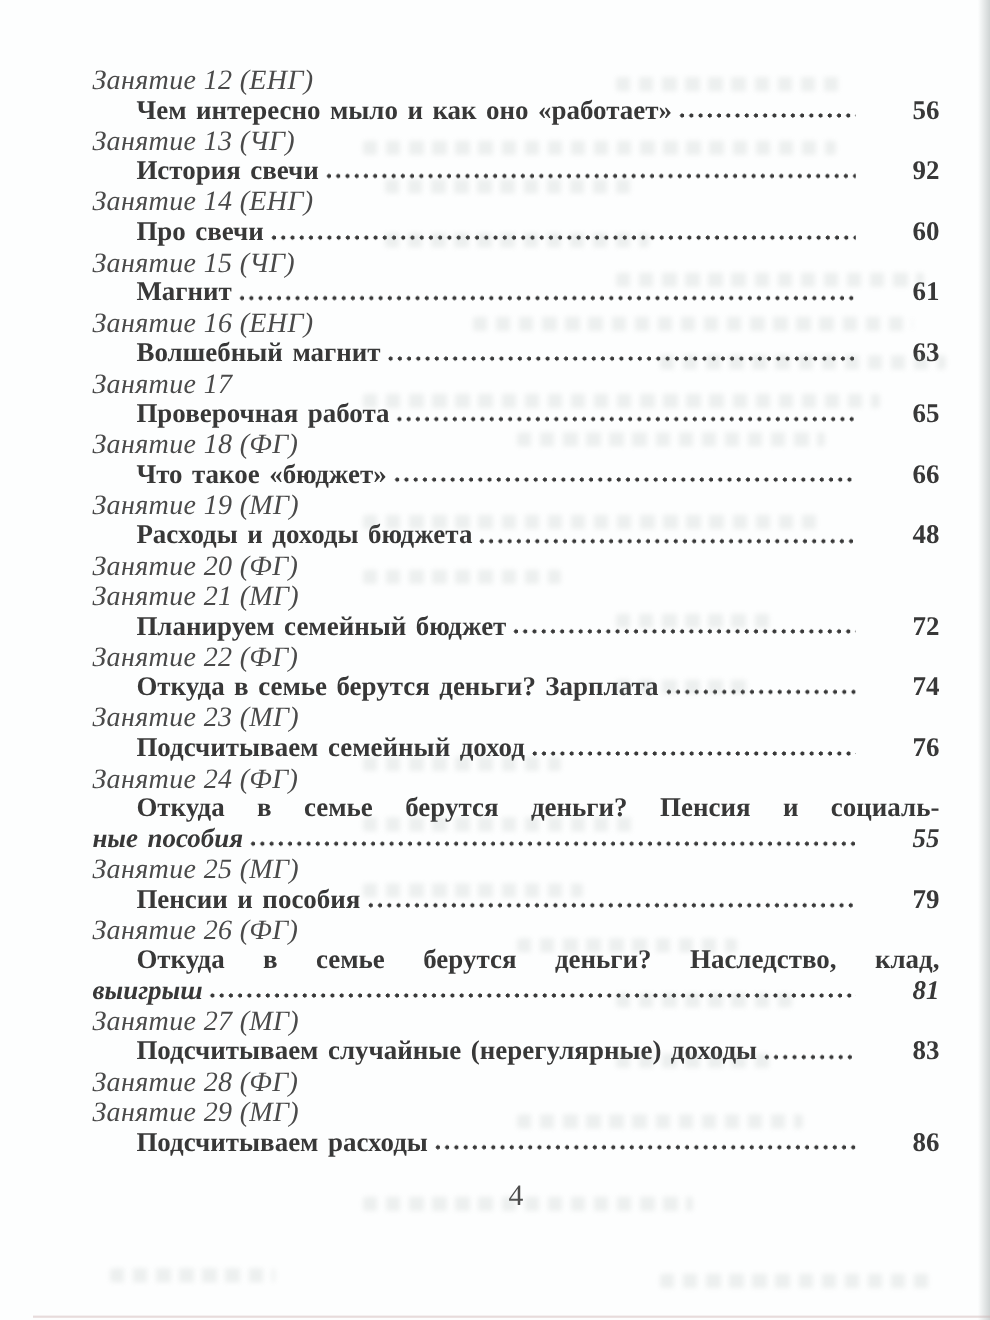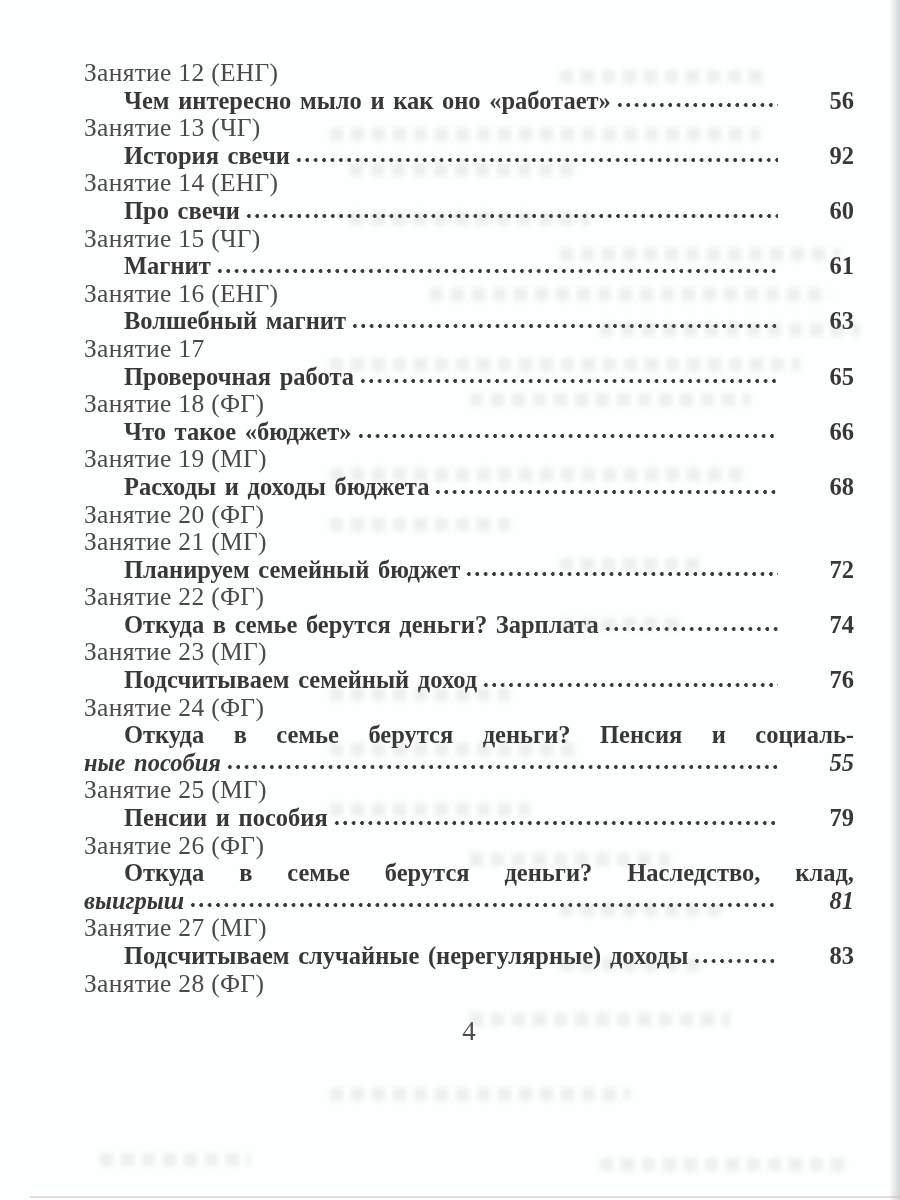--- a/index.html
+++ b/index.html
@@ -15,21 +15,21 @@
     background:rgba(205,178,178,.45);}
   .smudge{
     position:absolute;height:13px;pointer-events:none;
     background:repeating-linear-gradient(90deg,rgba(138,152,148,.5) 0 13px,rgba(138,152,148,0) 13px 21px);
     filter:blur(2.5px);opacity:.28;border-radius:3px;
   }
   
   .toc{list-style:none;margin:0;padding:59px 46px 0 84px;}
   .toc-entry{margin:0;padding:0;}
   .session{
-    font-size:25.5px;line-height:27.6px;
+    font-style:italic;font-size:25.5px;line-height:27.6px;
     color:var(--session-ink,#4a4a4a);letter-spacing:.3px;white-space:nowrap;
   }
   .trow{display:flex;align-items:center;line-height:27.6px;padding-left:40px;}
   .trow.cont{padding-left:0;font-style:italic;}
   .trow .title{
     font-weight:bold;font-size:24.5px;color:var(--ink,#383838);
     word-spacing:2.5px;white-space:nowrap;
   }
   .trow.spread .title{flex:1;white-space:normal;text-align:justify;text-align-last:justify;}
   .leader{
@@ -129,21 +129,21 @@
           <span class="title">Что такое «бюджет»</span>
           <span class="leader"></span>
           <span class="pg">66</span>
         </div>
       </li>
       <li class="toc-entry">
         <div class="session">Занятие 19 (МГ)</div>
         <div class="trow">
           <span class="title">Расходы и доходы бюджета</span>
           <span class="leader"></span>
-          <span class="pg">68</span>
+          <span class="pg">48</span>
         </div>
       </li>
       <li class="toc-entry">
         <div class="session">Занятие 20 (ФГ)</div>
       </li>
       <li class="toc-entry">
         <div class="session">Занятие 21 (МГ)</div>
         <div class="trow">
           <span class="title">Планируем семейный бюджет</span>
           <span class="leader"></span>
@@ -199,18 +199,26 @@
       <li class="toc-entry">
         <div class="session">Занятие 27 (МГ)</div>
         <div class="trow">
           <span class="title">Подсчитываем случайные (нерегулярные) доходы</span>
           <span class="leader"></span>
           <span class="pg">83</span>
         </div>
       </li>
       <li class="toc-entry">
         <div class="session">Занятие 28 (ФГ)</div>
+      </li>
+      <li class="toc-entry">
+        <div class="session">Занятие 29 (МГ)</div>
+        <div class="trow">
+          <span class="title">Подсчитываем расходы</span>
+          <span class="leader"></span>
+          <span class="pg">86</span>
+        </div>
       </li>
     </ol>
   <div class="footer">4</div>
   <div class="edge-right"></div>
   <div class="edge-bottom"></div>
 </div>
 
 </body></html>

